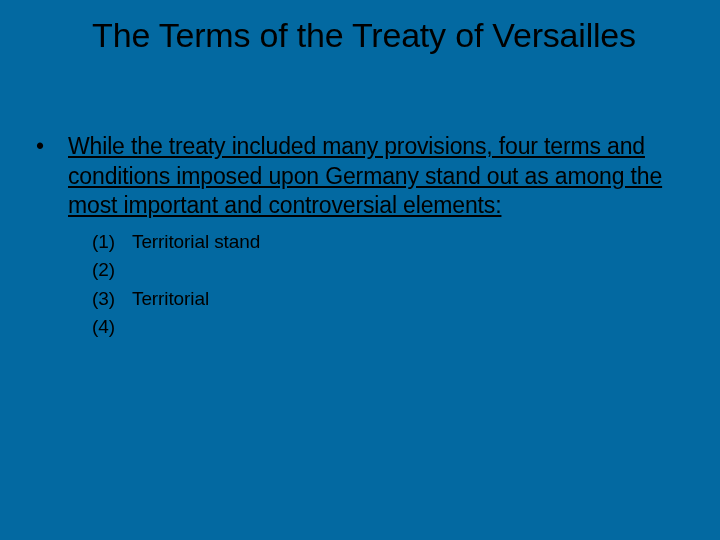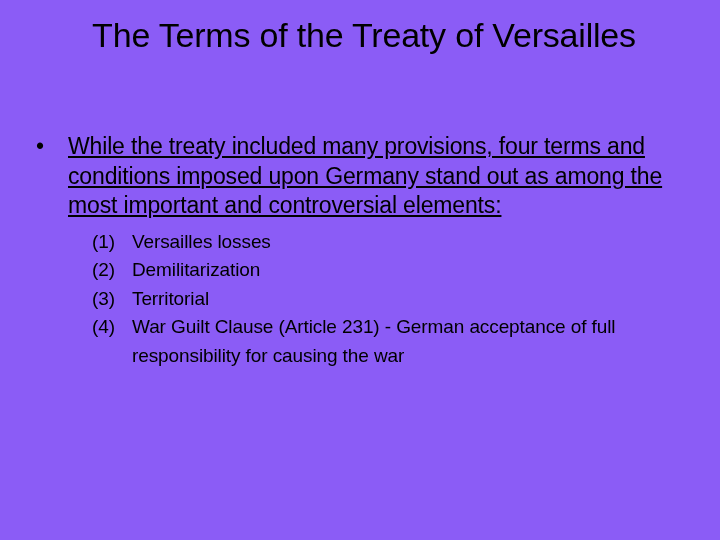--- a/index.html
+++ b/index.html
@@ -12,21 +12,21 @@
     background: #ffffff;
     font-family: "Liberation Sans", sans-serif;
     color: #000000;
     overflow: hidden;
   }
 
   .slide {
     position: relative;
     width: 720px;
     height: 540px;
-    background: #8b5cf6;
+    background: #0369a1;
     box-sizing: border-box;
   }
 
   
   .slide-title {
     position: absolute;
     left: 36px;
     top: 14px;
     width: 656px;
     text-align: center;
@@ -109,30 +109,28 @@
   <div class="body-block">
 
     <div class="bullet-row">
       <span class="bullet-marker">•</span>
       <span class="bullet-text">While the treaty included many provisions, four terms and conditions imposed upon Germany stand out as among the most important and controversial elements:</span>
     </div>
 
     <ol class="num-list">
       <li class="num-item">
         <span class="num-marker">(1)</span>
-        <span class="num-text">Versailles losses</span>
+        <span class="num-text">Territorial stand</span>
       </li>
       <li class="num-item">
         <span class="num-marker">(2)</span>
-        <span class="num-text">Demilitarization</span>
       </li>
       <li class="num-item">
         <span class="num-marker">(3)</span>
         <span class="num-text">Territorial</span>
       </li>
       <li class="num-item">
         <span class="num-marker">(4)</span>
-        <span class="num-text">War Guilt Clause (Article 231) - German acceptance of full responsibility for causing the war</span>
       </li>
     </ol>
 
   </div>
 </div>
 
 </body></html>

